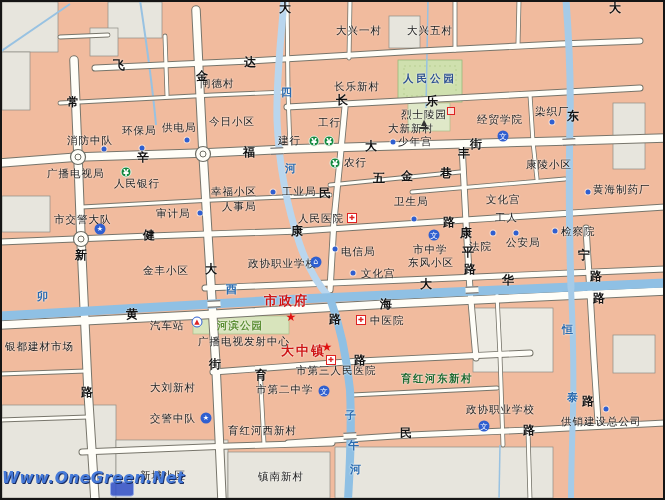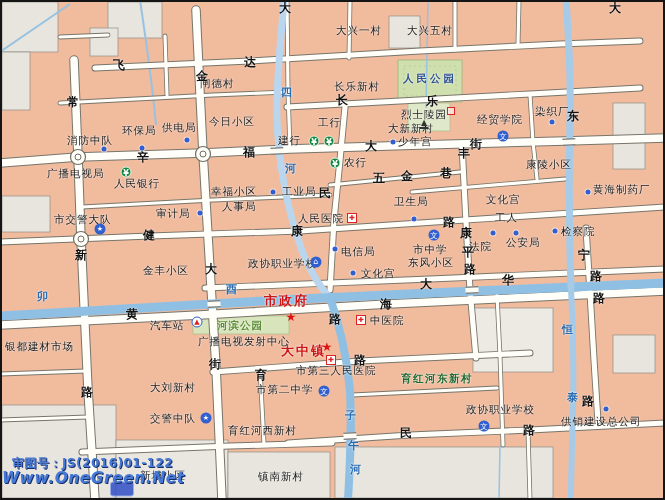--- a/index.html
+++ b/index.html
@@ -283,17 +283,16 @@
       <div class="ic ic-dot" style="left: 606px; top: 409px;"></div>
       <div class="ic ic-bridge" style="left: 277px; top: 151px;"></div>
       <div class="ic ic-bridge" style="left: 214px; top: 304px;"></div>
       <div class="ic ic-bridge" style="left: 472px; top: 290px;"></div>
       <div class="ic ic-bridge" style="left: 350px; top: 436px;"></div>
       <div class="ic ic-bridge" style="left: 569px; top: 142px;"></div>
       <div class="ic ic-logo" style="left: 122px; top: 489px;"></div>
     </div>
 
 
-  <div class="wm1">审图号：JS(2016)01-122</div>
   <div class="wm2">Www.OneGreen.Net</div>
 
   <div id="frame"></div>
 </div>
 
 </body></html>

